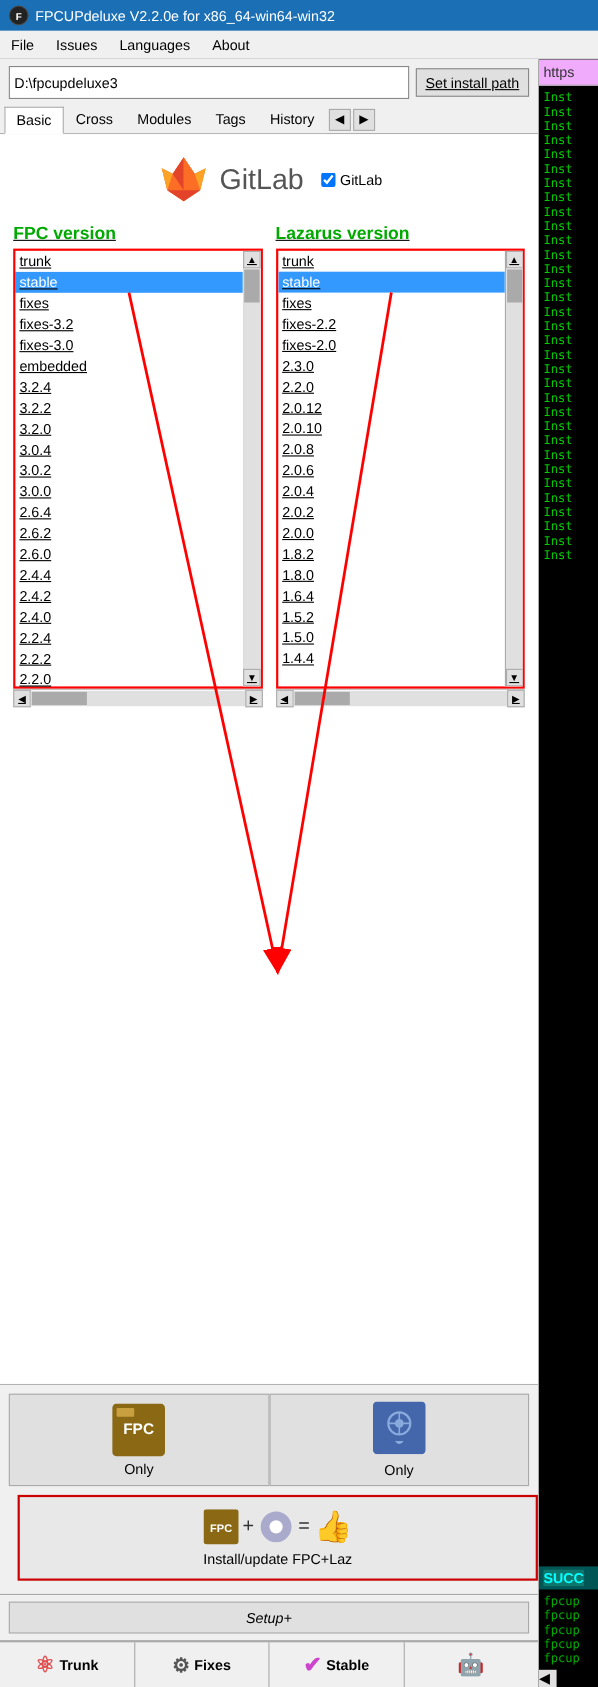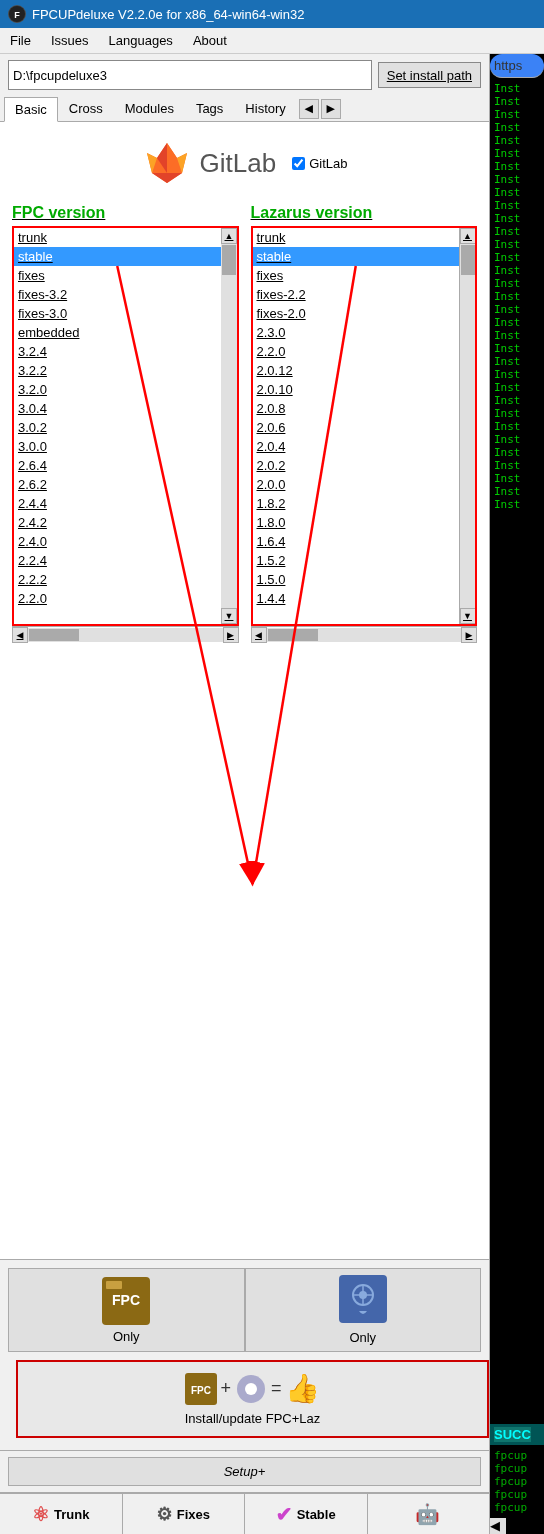--- a/index.html
+++ b/index.html
@@ -334,26 +334,25 @@
     .log-line-green { color: #00cc00; }
     .log-succ { color: #00ffff; font-weight: bold; background: #0f766e; }
     .log-bottom {
       color: #00aa00;
       padding: 4px;
       font-family: monospace;
       font-size: 11px;
     }
 
     .right-top {
-      background: #3b82f6;
+      background: #f0abfc;
       color: #333;
       padding: 4px;
       font-size: 13px;
       border-bottom: 1px solid #aaa;
-      border-radius: 12px;
     }
 
     .version-list-wrapper {
       position: relative;
     }
 
     svg.arrows-svg {
       position: absolute;
       top: 0; left: 0;
       pointer-events: none;
@@ -438,20 +437,21 @@
                   <li>fixes-3.0</li>
                   <li>embedded</li>
                   <li>3.2.4</li>
                   <li>3.2.2</li>
                   <li>3.2.0</li>
                   <li>3.0.4</li>
                   <li>3.0.2</li>
                   <li>3.0.0</li>
                   <li>2.6.4</li>
                   <li>2.6.2</li>
+                  <li>2.6.0</li>
                   <li>2.4.4</li>
                   <li>2.4.2</li>
                   <li>2.4.0</li>
                   <li>2.2.4</li>
                   <li>2.2.2</li>
                   <li>2.2.0</li>
                 </ul>
               <div class="list-scrollbar">
                 <div class="scroll-btn">▲</div>
                 <div class="scroll-track">

